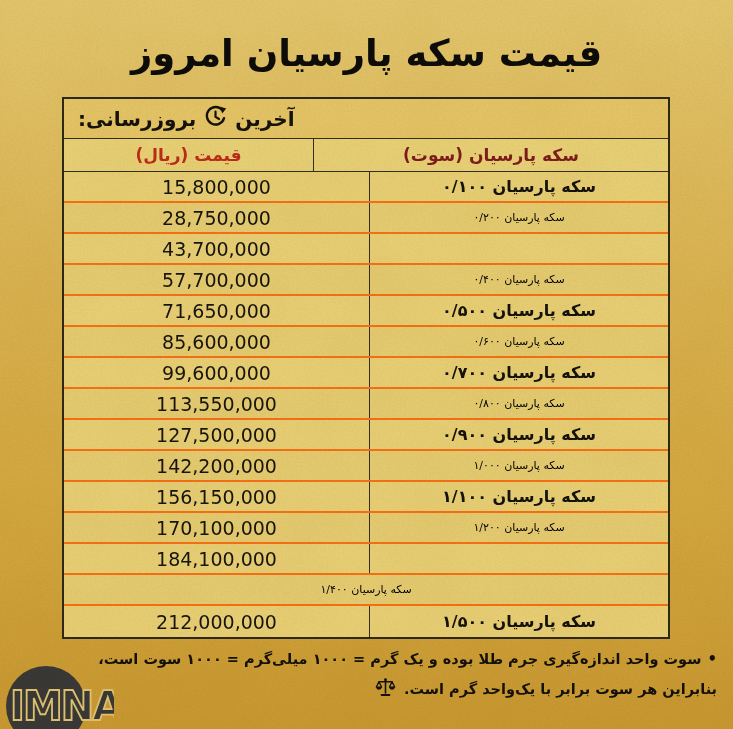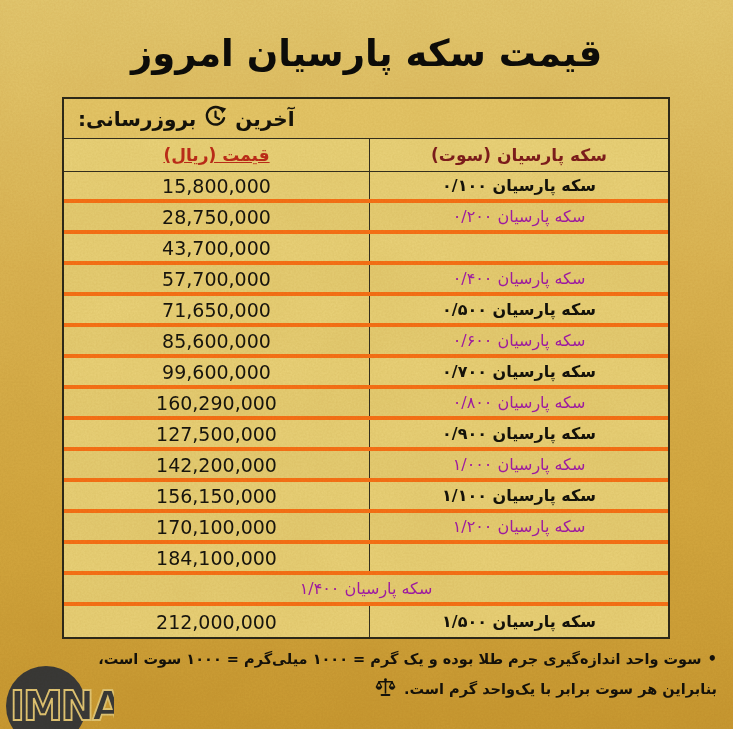--- a/index.html
+++ b/index.html
@@ -34,32 +34,32 @@
   }
   .thead1 .lbl{font-size:20px;font-weight:700;color:#14120a;}
   .thead2{
     height:33px;display:flex;direction:ltr;
     border-bottom:1px solid #35301e;box-sizing:border-box;background:#ecd67e;
   }
   .thead2 .hc{
     display:flex;align-items:center;justify-content:center;
     font-size:17px;font-weight:700;box-sizing:border-box;direction:rtl;
   }
-  .hc.price-h{width:306px;border-right:1px solid #35301e;text-decoration:underline;}
+  .hc.price-h{width:250px;border-right:1px solid #35301e;}
   .hc.coin-h{flex:1;}
 
   .trow{
     height:31px;display:flex;direction:ltr;box-sizing:border-box;
-    border-bottom:4px solid #f97316;background:#ebd47c;
+    border-bottom:2px solid #f97316;background:#ebd47c;
   }
   .trow:last-child{border-bottom:none;}
   .trow.alt{background:#e8d077;}
   .cell{display:flex;align-items:center;justify-content:center;box-sizing:border-box;}
   .cell.price{width:306px;border-right:1px solid #35301e;font-size:19px;color:#17150e;}
-  .cell.coin{flex:1;direction:rtl;font-size:16px;color:#a21caf;}
+  .cell.coin{flex:1;direction:rtl;font-size:11px;color:#000000;}
   .trow.bold .cell.coin{font-weight:700;font-size:16px;color:#14120a;}
   .trow.bold .cell.price{font-weight:500;}
 
   .footnote{
     position:absolute;right:16px;direction:rtl;text-align:right;
     font-weight:700;color:#14110a;font-size:14.5px;white-space:nowrap;
   }
   .fn1{top:650px;}
   .fn2{top:677px;}
   .fn1 .bullet{font-size:15px;margin-left:6px;}
@@ -118,21 +118,21 @@
           </div>
           <div class="trow alt">
             <div class="cell price">85,600,000</div>
             <div class="cell coin">سکه پارسیان ۰/۶۰۰</div>
           </div>
           <div class="trow bold">
             <div class="cell price">99,600,000</div>
             <div class="cell coin">سکه پارسیان ۰/۷۰۰</div>
           </div>
           <div class="trow alt">
-            <div class="cell price">160,290,000</div>
+            <div class="cell price">113,550,000</div>
             <div class="cell coin">سکه پارسیان ۰/۸۰۰</div>
           </div>
           <div class="trow bold">
             <div class="cell price">127,500,000</div>
             <div class="cell coin">سکه پارسیان ۰/۹۰۰</div>
           </div>
           <div class="trow alt">
             <div class="cell price">142,200,000</div>
             <div class="cell coin">سکه پارسیان ۱/۰۰۰</div>
           </div>

